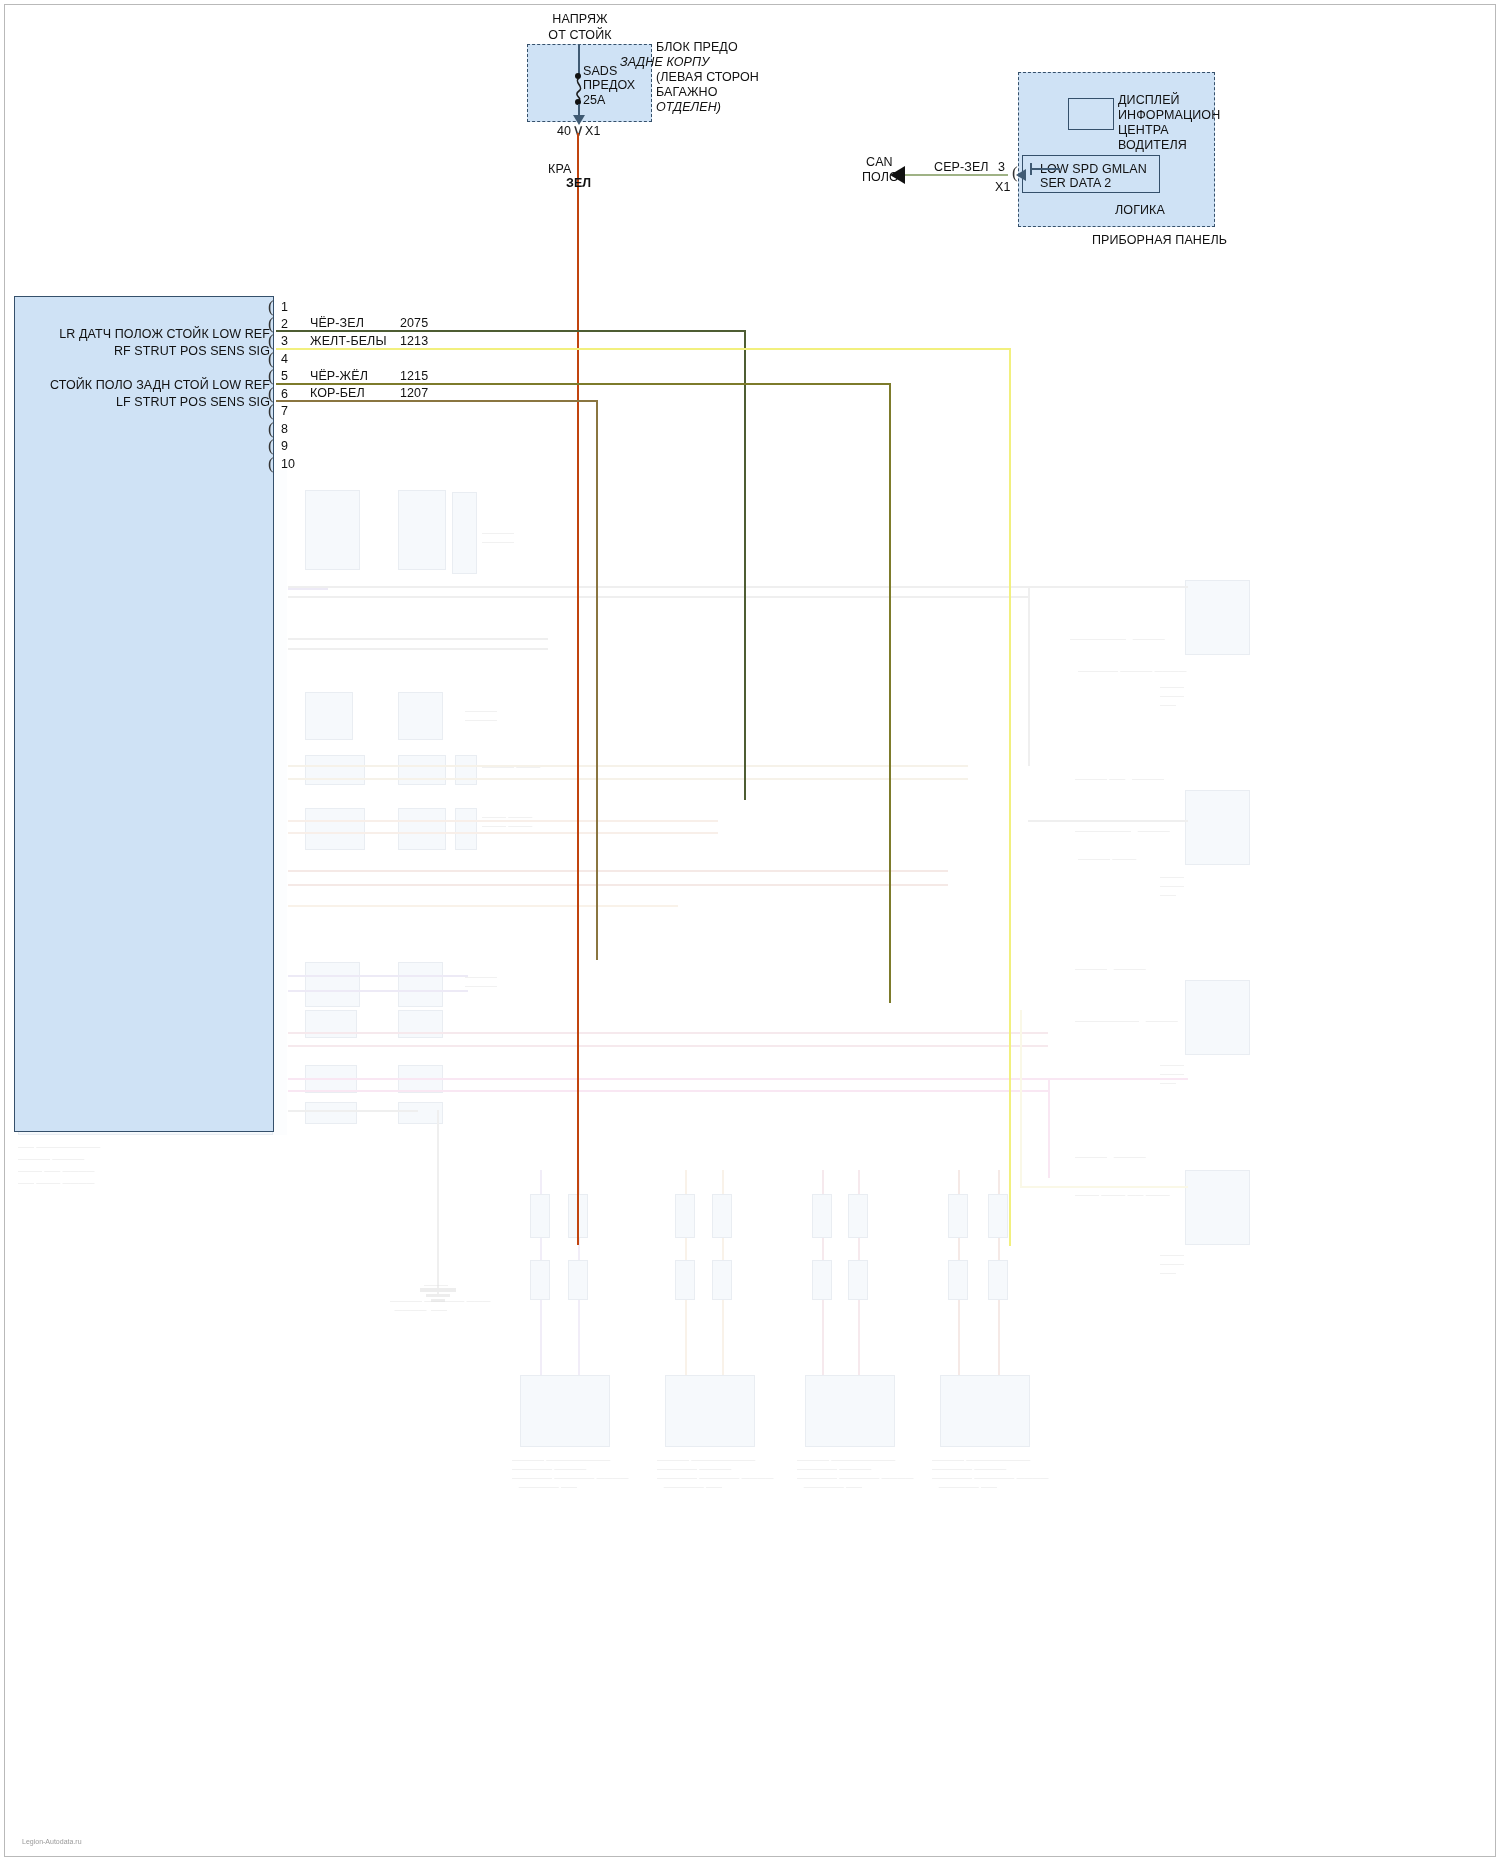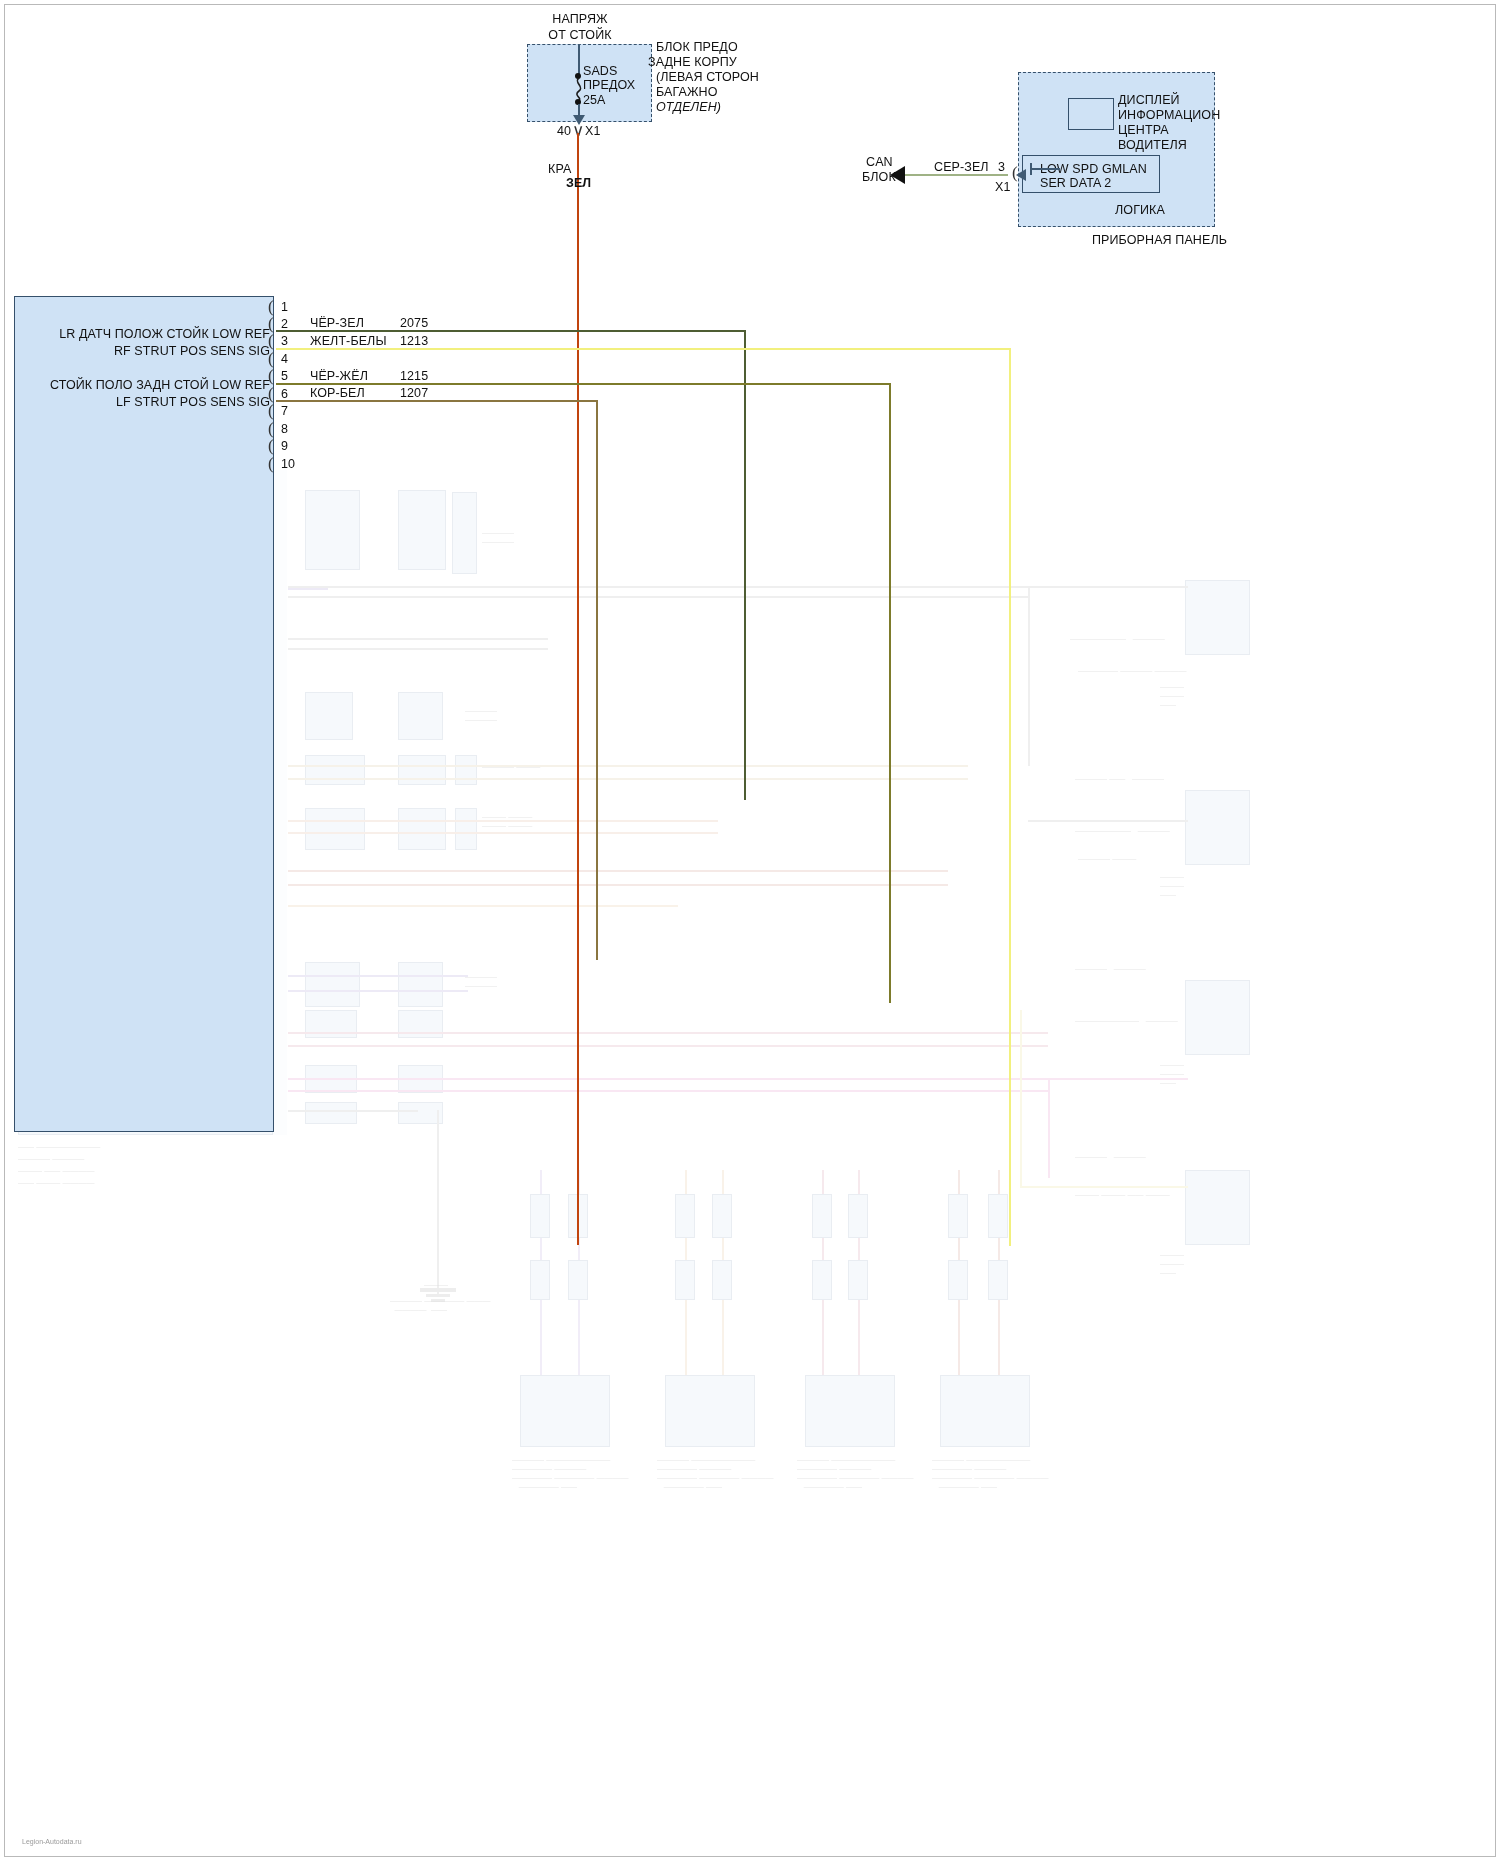--- a/index.html
+++ b/index.html
@@ -218,21 +218,21 @@
 
   <div class="txt" style="left:583px;top:64px;">SADS</div>
   <div class="txt" style="left:583px;top:78px;">ПРЕДОХ</div>
   <div class="txt" style="left:583px;top:93px;">25A</div>
 
   <div class="conn" style="left:572px;top:120px;">∨</div>
   <div class="txt" style="left:557px;top:124px;">40</div>
   <div class="txt" style="left:585px;top:124px;">X1</div>
 
   <div class="txt" style="left:656px;top:40px;">БЛОК ПРЕДО</div>
-  <div class="txt" style="left:648px;top:55px;">ЗАДНЕ КОРПУ</div>
+  <div class="txt" style="left:620px;top:55px;font-style:italic;">ЗАДНЕ КОРПУ</div>
   <div class="txt" style="left:656px;top:70px;">(ЛЕВАЯ СТОРОН</div>
   <div class="txt" style="left:656px;top:85px;">БАГАЖНО</div>
   <div class="txt" style="left:656px;top:100px;font-style:italic;">ОТДЕЛЕН)</div>
 
   <div class="vw c-red" style="left:577px;top:133px;height:1112px;"></div>
   <div class="txt" style="left:548px;top:162px;">КРА</div>
   <div class="txt" style="left:566px;top:176px;font-weight:bold;">ЗЕЛ</div>
 
   <div class="mod" style="left:1018px;top:72px;width:197px;height:155px;"></div>
   <div class="modsolid" style="left:1068px;top:98px;width:46px;height:32px;"></div>
@@ -244,21 +244,21 @@
   <div class="txt" style="left:1118px;top:138px;">ВОДИТЕЛЯ</div>
 
   <div class="txt" style="left:1040px;top:162px;">LOW SPD GMLAN</div>
   <div class="txt" style="left:1040px;top:176px;">SER DATA 2</div>
   <div class="txt" style="left:1115px;top:203px;">ЛОГИКА</div>
   <div class="txt" style="left:1092px;top:233px;">ПРИБОРНАЯ ПАНЕЛЬ</div>
 
   <div class="hw c-grygrn" style="left:898px;top:174px;width:110px;"></div>
   <div class="arrowL" style="left:890px;top:166px;"></div>
   <div class="txt" style="left:866px;top:155px;">CAN</div>
-  <div class="txt" style="left:862px;top:170px;">БЛОК</div>
+  <div class="txt" style="left:862px;top:170px;">ПОЛО</div>
   <div class="txt" style="left:934px;top:160px;">СЕР-ЗЕЛ</div>
   <div class="txt" style="left:998px;top:160px;">3</div>
   <div class="txt" style="left:995px;top:180px;">X1</div>
   <div class="conn" style="left:1012px;top:163px;">(</div>
   <div class="arrowLs" style="left:1016px;top:169px;"></div>
   <div class="thin" style="left:1030px;top:168px;width:30px;height:1.6px;"></div>
   <div class="thin" style="left:1030px;top:163px;width:1.6px;height:12px;"></div>
 
   <div class="modsolid" style="left:14px;top:296px;width:260px;height:836px;"></div>
 

